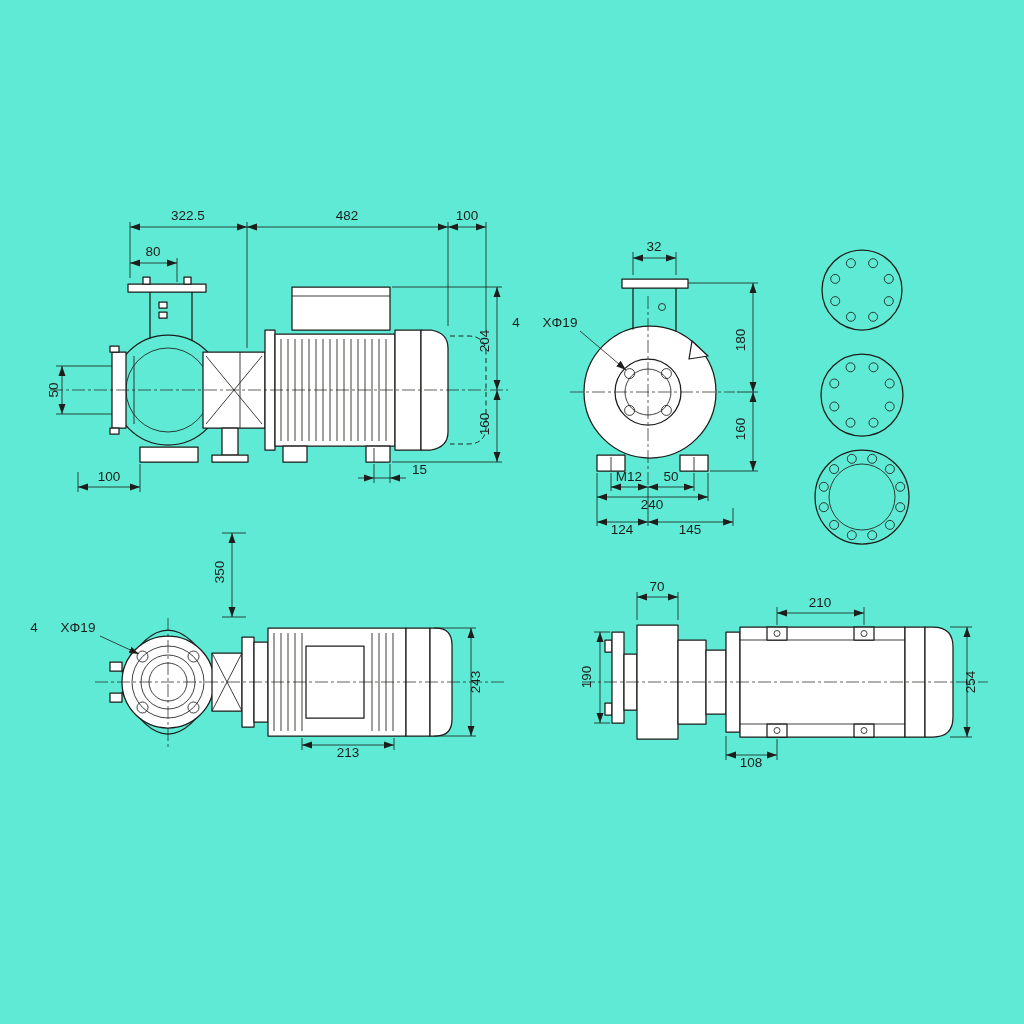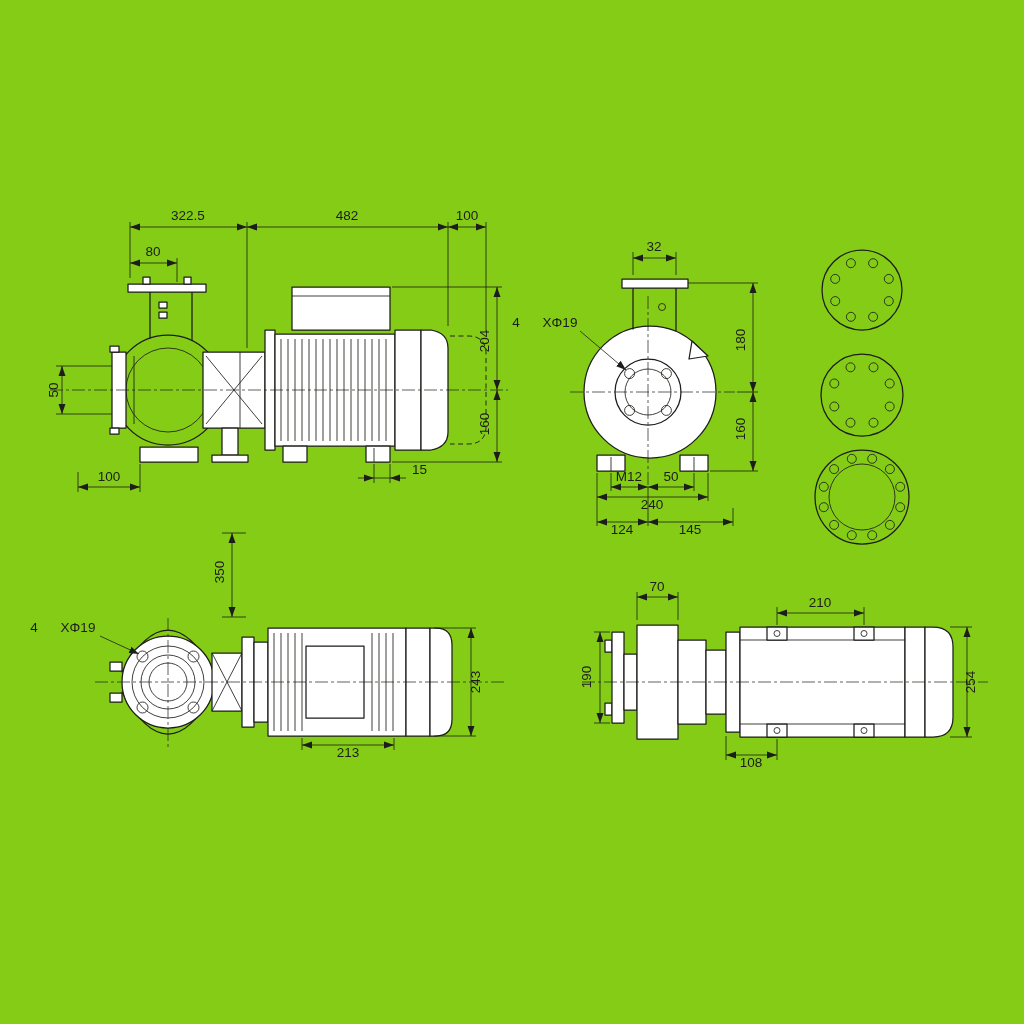--- a/index.html
+++ b/index.html
@@ -1,16 +1,16 @@
 <!DOCTYPE html>
 <html><head>
 <meta charset="utf-8">
 <style>
   html,body{margin:0;padding:0;background:#ffffff;}
-  #stage{position:relative;width:1024px;height:1024px;background:#84cc16;overflow:hidden;}
+  #stage{position:relative;width:1024px;height:1024px;background:#5eead4;overflow:hidden;}
   svg{position:absolute;left:0;top:0;}
   .o  { fill:none; stroke:#1d1d1b; stroke-width:1.25; stroke-linejoin:round; stroke-linecap:round; }
   .of { fill:#ffffff; stroke:#1d1d1b; stroke-width:1.25; stroke-linejoin:round; }
   .t  { fill:none; stroke:#1d1d1b; stroke-width:.85; }
   .dim{ fill:none; stroke:#1d1d1b; stroke-width:.8; }
   .cl { fill:none; stroke:#1d1d1b; stroke-width:.7; stroke-dasharray:13 3 3 3; }
   .ph { fill:none; stroke:#1d1d1b; stroke-width:.95; stroke-dasharray:5 3.5; }
   text.d { font-family:"Liberation Sans", sans-serif; font-size:13.5px; fill:#1d1d1b; }
   .mid { text-anchor:middle; }
 </style>

